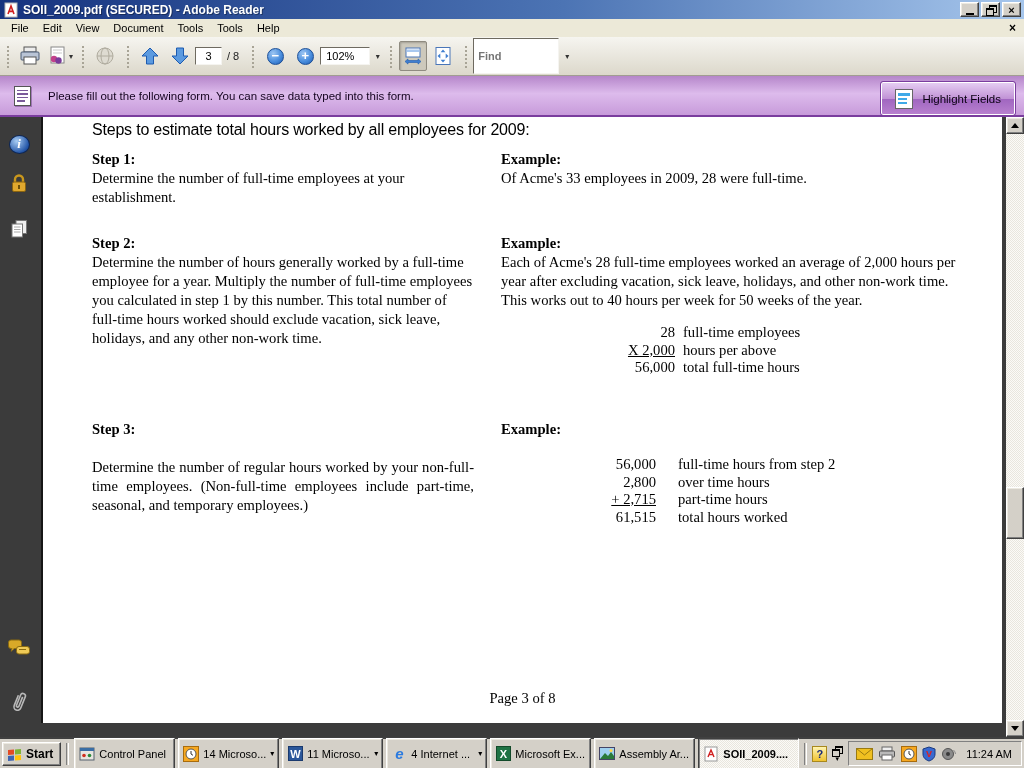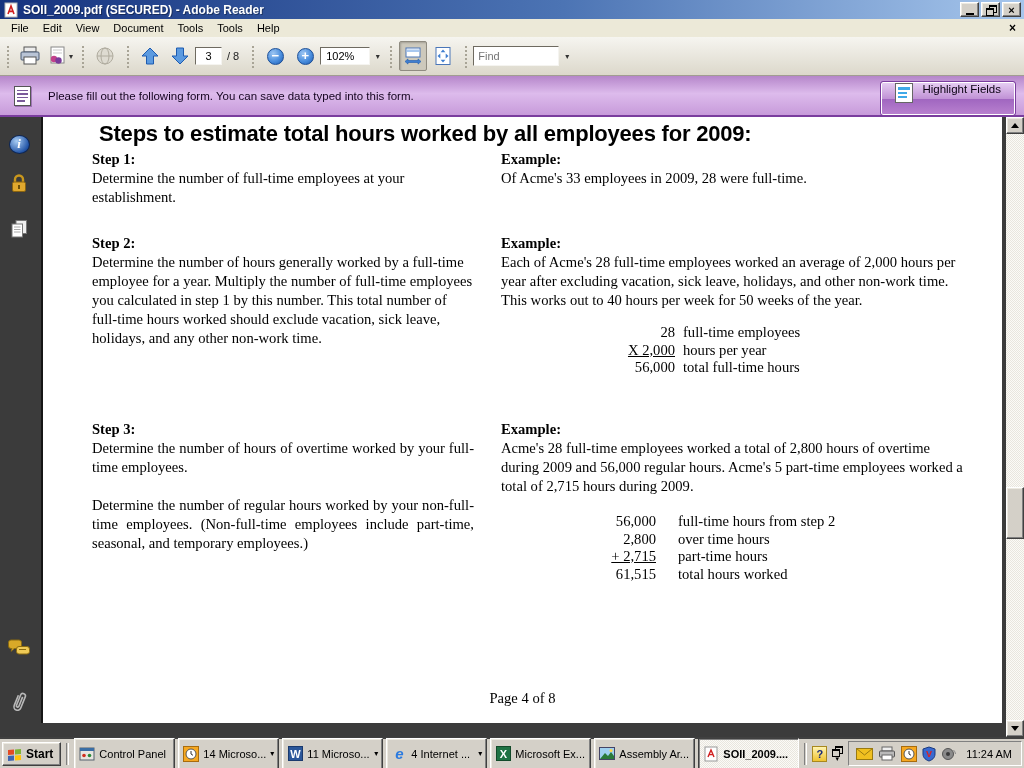--- a/index.html
+++ b/index.html
@@ -38,54 +38,54 @@
     background-image:radial-gradient(circle,#a8a496 1px,transparent 1.3px);
     background-size:4px 4px; background-position:1px 1px; }
   .tbtn { height:30px; min-width:28px; display:flex; align-items:center; justify-content:center;
     border-radius:2px; margin:0 1px; }
   .tbtn.pressed { background:#cdc9bc; border:1px solid #8f8b80; box-shadow:inset 1px 1px 2px rgba(0,0,0,.2); }
   .dd-arrow { font-size:8px; color:#333; margin-left:2px; }
   .page-input { width:27px; height:18px; text-align:center; font-size:11px; font-family:"Liberation Sans",sans-serif; }
   .page-total { font-size:11px; margin:0 6px 0 5px; color:#222; }
   .zoom-box { width:50px; height:18px; font-size:11px; display:flex; align-items:center; padding-left:5px; }
   .zoom-dd { width:13px; height:18px; display:flex; align-items:center; justify-content:center; }
-  .find-input { width:86px; height:20px; font-size:11px; padding-left:4px; font-family:"Liberation Sans",sans-serif; color:#444; }
+  .find-input { width:86px; height:36px; font-size:11px; padding-left:4px; font-family:"Liberation Sans",sans-serif; color:#444;font-weight:bold; }
   .find-dd { width:14px; height:18px; display:flex; align-items:center; justify-content:center; }
   .circlebtn { width:17px; height:17px; border-radius:50%; color:#fff; font-weight:bold; font-size:13px;
     display:flex; align-items:center; justify-content:center; line-height:0;
     background:radial-gradient(circle at 35% 30%,#9ec6f2,#4a8ede 55%,#1d5bb0); border:1px solid #1a4d96; }
 
   
   #formbar { position:absolute; top:76px; left:0; width:1024px; height:41px;
     background:linear-gradient(#b586ca 0%,#ddbbec 45%,#c79bda 100%);
     border-bottom:2px solid #7a3d9e; display:flex; align-items:center; }
   .form-icon { width:17px; height:20px; background:#fff; border:1px solid #555; margin-left:14px;
     box-shadow:1px 1px 0 rgba(80,30,110,.4); display:flex; flex-direction:column; gap:2px; padding:3px 2px; }
   .form-icon i { display:block; height:2px; background:#7a5a9a; }
   .form-msg { font-size:11.5px; color:#14041f; margin-left:17px; }
-  #highlight-btn { margin-left:auto; margin-right:9px; height:33px; padding:0 13px; display:flex; gap:9px;
+  #highlight-btn { margin-left:auto; margin-right:9px; height:33px; padding:0 13px; display:flex; align-items:center; gap:9px;
     background:linear-gradient(#e5ccf2 0%,#c193d6 50%,#a066c0 52%,#b880cf 100%);
     border:1px solid #fff; outline:1px solid #7a3d9e; border-radius:2px; font-size:11.5px; color:#0a0012;margin-top:6px; }
   .hl-icon { width:18px; height:20px; background:#fff; border:1px solid #666; display:flex; flex-direction:column; gap:2px; padding:3px 2px; }
   .hl-icon i { display:block; height:3px; background:#3fa9e8; }
   .hl-icon i.short { width:70%; height:2px; }
 
   
   #main { position:absolute; top:117px; left:0; width:1024px; height:620px; background:#3b3b3b; }
   #navstrip { position:absolute; left:0; top:0; width:38px; height:100%; }
   .nav-icon { position:absolute; left:7px; width:24px; height:24px; display:flex; align-items:center; justify-content:center; }
   .nav-info-badge { width:21px; height:19px; border-radius:50%;
     background:radial-gradient(circle at 35% 30%,#a8cdf4,#2456a8 70%,#12306e);
     color:#fff; font:italic bold 13px "Liberation Serif",serif;
     display:flex; align-items:center; justify-content:center; border:1px solid #0d2757; }
 
   #page { position:absolute; left:41px; top:0; width:961px; height:606px; background:#fff;
     border-left:2px solid #161616; font-family:"Liberation Serif",serif; font-size:14.6px; color:#000; }
   .doc-heading { position:absolute; left:49px; top:4px; font-family:"Liberation Sans",sans-serif;
-    font-weight:bold; font-size:22px; letter-spacing:-0.2px;margin-left:7px; }
+    font-weight:normal; font-size:16px; letter-spacing:-0.2px; }
   .row { position:absolute; left:0; width:100%; }
   .colL { position:absolute; left:49px; width:382px; line-height:19px; }
   .colR { position:absolute; left:458px; width:468px; line-height:19px; }
   .b { font-weight:bold; }
   .justify { text-align:justify; }
   .para-gap { height:19px; }
   .calc { border-collapse:collapse; line-height:17.5px; font-size:14.6px; }
   .calc td { padding:0; vertical-align:top; }
   .calc .num { text-align:right; }
   .calc2 { margin:14px 0 0 120px; }
@@ -325,42 +325,40 @@
         <div class="b">Example:</div>
         <div>Each of Acme's 28 full-time employees worked an average of 2,000 hours per year after excluding vacation, sick leave, holidays, and other non-work time.  This works out to 40 hours per week for 50 weeks of the year.</div>
         <table class="calc calc2">
           <tbody>
               <tr>
                 <td class="num">28</td>
               <td class="lbl">full-time employees</td>
               </tr>
           <tr>
                 <td class="num"><span class="und">X 2,000</span></td>
-              <td class="lbl">hours per year</td>
+              <td class="lbl">hours per above</td>
               </tr>
           <tr>
                 <td class="num">56,000</td>
               <td class="lbl">total full-time hours</td>
               </tr>
         </tbody>
           </table>
       </div>
     </div>
 
     <div class="row" style="top:303px">
       <div class="colL justify">
         <div class="b">Step 3:</div>
-        <div>Determine the number of hours of overtime worked by your full-time employees.</div>
         <div class="para-gap"></div>
         <div>Determine the number of regular hours worked by your non-full-time employees.  (Non-full-time employees include part-time, seasonal, and temporary employees.)</div>
         <div class="para-gap"></div>
       </div>
       <div class="colR">
         <div class="b">Example:</div>
-        <div>Acme's 28 full-time employees worked a total of 2,800 hours of overtime during 2009 and 56,000 regular hours.  Acme's 5 part-time employees worked a total of 2,715 hours during 2009.</div>
         <table class="calc calc3">
           <tbody>
               <tr>
                 <td class="num">56,000</td>
               <td class="lbl">full-time hours from step 2</td>
               </tr>
           <tr>
                 <td class="num">2,800</td>
               <td class="lbl">over time hours</td>
               </tr>
@@ -370,21 +368,21 @@
               </tr>
           <tr>
                 <td class="num">61,515</td>
               <td class="lbl">total hours worked</td>
               </tr>
         </tbody>
           </table>
       </div>
     </div>
 
-    <div class="page-footer">Page 4 of 8</div>
+    <div class="page-footer">Page 3 of 8</div>
   </div>
 
   <div id="vscroll">
     <span class="sbtn bev-out" style="top:0">
         <span class="arr-up"></span>
       </span>
     <div id="vtrack" class="checker">
       <div id="vthumb" class="bev-out"></div>
     </div>
     <span class="sbtn bev-out" style="top:603px">

